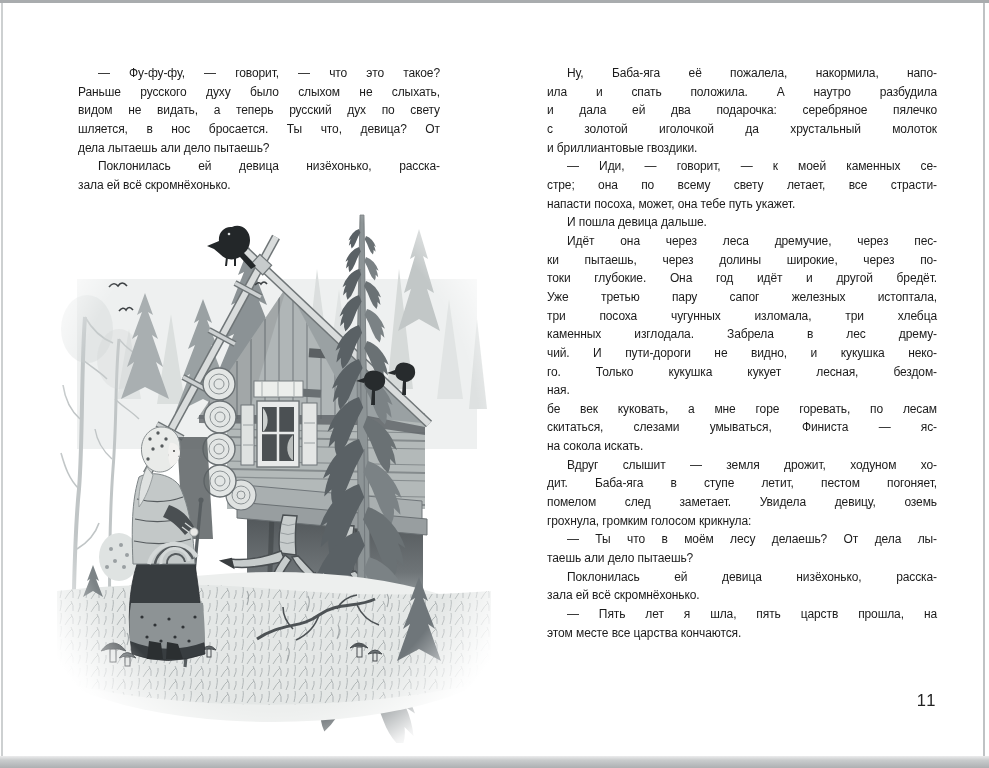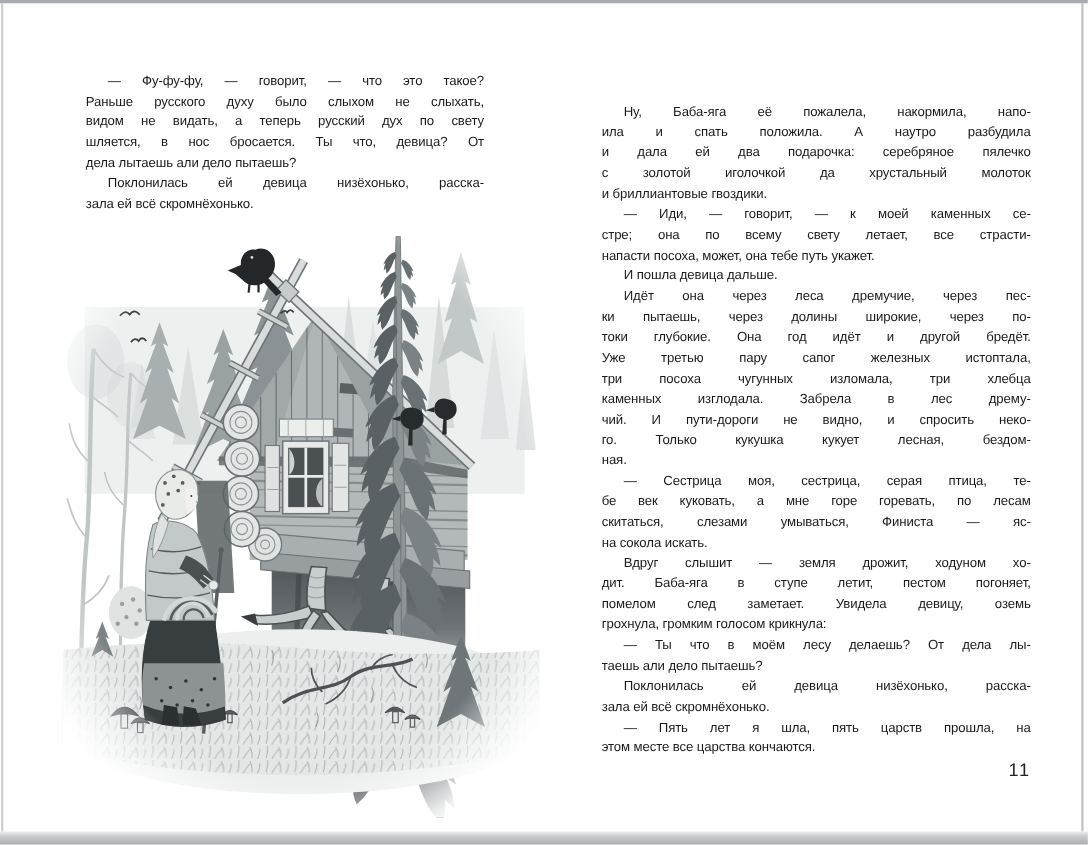--- a/index.html
+++ b/index.html
@@ -11,21 +11,21 @@
   .edge-bottom{position:absolute;left:0;top:756px;width:989px;height:12px;
     background:linear-gradient(to bottom,#ececed 0%,#c9cccd 35%,#adb0b2 100%);}
   .edge-left{position:absolute;left:1px;top:3px;width:2px;height:753px;background:#cdd0d1;}
   .edge-right{position:absolute;left:983px;top:3px;width:2px;height:753px;background:#bfc2c4;}
 
   .text-block{
     position:absolute;top:64px;color:#1b1b1b;
     font-size:12px;line-height:18.65px;letter-spacing:-0.1px;
   }
   #left-text{left:78px;width:362px;}
-  #right-text{left:547px;width:390px;margin-top:28px;}
+  #right-text{left:547px;width:390px;}
   .line{text-align:justify;text-align-last:justify;}
   .line.first{text-indent:20px;}
   .line.end{text-align-last:left;}
 
   .page-number{
     position:absolute;left:547px;width:390px;top:691px;text-align:right;
     font-size:16.5px;color:#222;letter-spacing:1.5px;
   }
   .illustration{position:absolute;left:57px;top:209px;width:434px;height:534px;}
 </style>
@@ -66,26 +66,25 @@
     <div>
       <div class="line first end">И пошла девица дальше.</div>
     </div>
     <div>
       <div class="line first">Идёт она через леса дремучие, через пес-</div>
       <div class="line">ки пытаешь, через долины широкие, через по-</div>
       <div class="line">токи глубокие. Она год идёт и другой бредёт.</div>
       <div class="line">Уже третью пару сапог железных истоптала,</div>
       <div class="line">три посоха чугунных изломала, три хлебца</div>
       <div class="line">каменных изглодала. Забрела в лес дрему-</div>
-      <div class="line">чий. И пути-дороги не видно, и спросить неко-</div>
+      <div class="line">чий. И пути-дороги не видно, и кукушка неко-</div>
       <div class="line">го. Только кукушка кукует лесная, бездом-</div>
       <div class="line end">ная.</div>
     </div>
     <div>
-      <div class="line first">— Сестрица моя, сестрица, серая птица, те-</div>
       <div class="line">бе век куковать, а мне горе горевать, по лесам</div>
       <div class="line">скитаться, слезами умываться, Финиста — яс-</div>
       <div class="line end">на сокола искать.</div>
     </div>
     <div>
       <div class="line first">Вдруг слышит — земля дрожит, ходуном хо-</div>
       <div class="line">дит. Баба-яга в ступе летит, пестом погоняет,</div>
       <div class="line">помелом след заметает. Увидела девицу, оземь</div>
       <div class="line end">грохнула, громким голосом крикнула:</div>
     </div>

